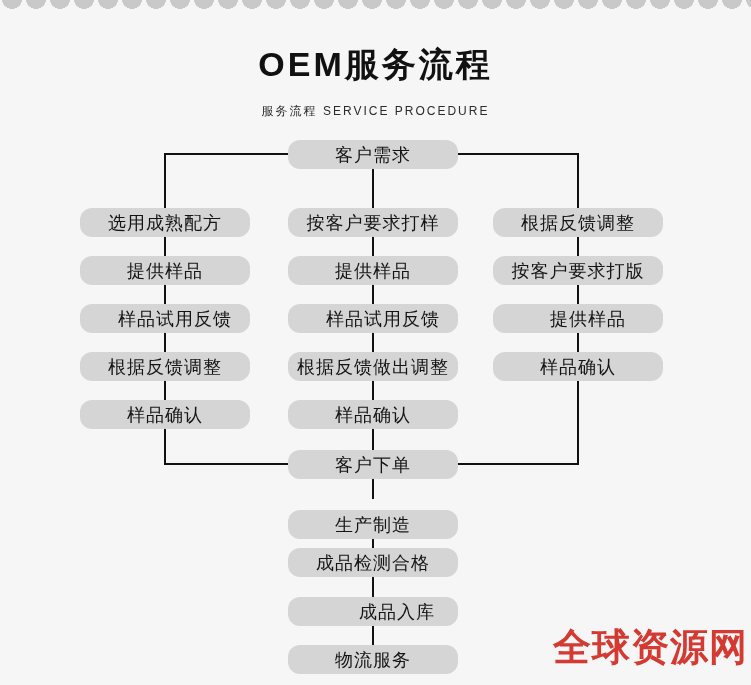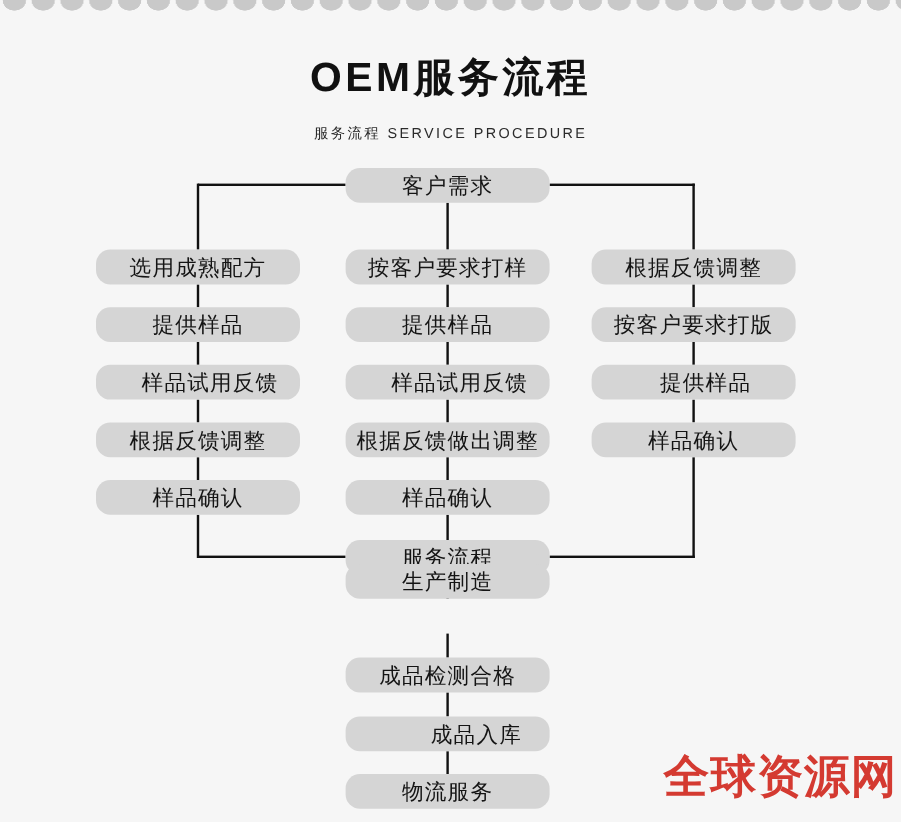--- a/index.html
+++ b/index.html
@@ -36,21 +36,21 @@
   .col-l { left: 80px; }
   .col-m { left: 288px; text-align: right; }
   .col-r { left: 493px; }
   .row-start { top: 140px; }
   .row-a { top: 208px; }
   .row-b { top: 256px; }
   .row-c { top: 304px; padding-left: 20px; }
   .row-d { top: 352px; }
   .row-e { top: 400px; }
   .row-order { top: 450px; }
-  .row-f1 { top: 470px; }
+  .row-f1 { top: 510px; }
   .row-f2 { top: 548px; }
   .row-f3 { top: 597px; padding-left: 48px; }
   .row-f4 { top: 645px; }
   .line { position: absolute; background: #111; z-index: 1; }
   .v { width: 2px; }
   .h { height: 2px; }
   .watermark {
     position: absolute; right: 3px; bottom: 12px;
     font-size: 38px; font-weight: 700; color: #d43a31;
     letter-spacing: 1px; z-index: 3; font-family: Liberation Serif, serif;
@@ -76,21 +76,21 @@
 <div class="node col-m row-b">提供样品</div>
 <div class="node col-m row-c">样品试用反馈</div>
 <div class="node col-m row-d">根据反馈做出调整</div>
 <div class="node col-m row-e">样品确认</div>
 
 <div class="node col-r row-a">根据反馈调整</div>
 <div class="node col-r row-b">按客户要求打版</div>
 <div class="node col-r row-c">提供样品</div>
 <div class="node col-r row-d">样品确认</div>
 
-<div class="node col-m row-order">服务流程</div>
+<div class="node col-m row-order">客户下单</div>
 <div class="node col-m row-f1">生产制造</div>
 <div class="node col-m row-f2">成品检测合格</div>
 <div class="node col-m row-f3">成品入库</div>
 <div class="node col-m row-f4">物流服务</div>
 
 <div class="line v" style="left:372px; top:169px; height:39px;"></div>
 <div class="line v" style="left:372px; top:237px; height:19px;"></div>
 <div class="line v" style="left:372px; top:285px; height:19px;"></div>
 <div class="line v" style="left:372px; top:333px; height:19px;"></div>
 <div class="line v" style="left:372px; top:381px; height:19px;"></div>

